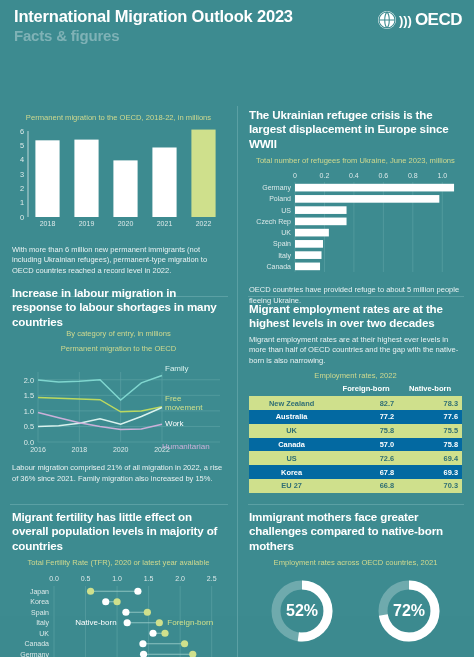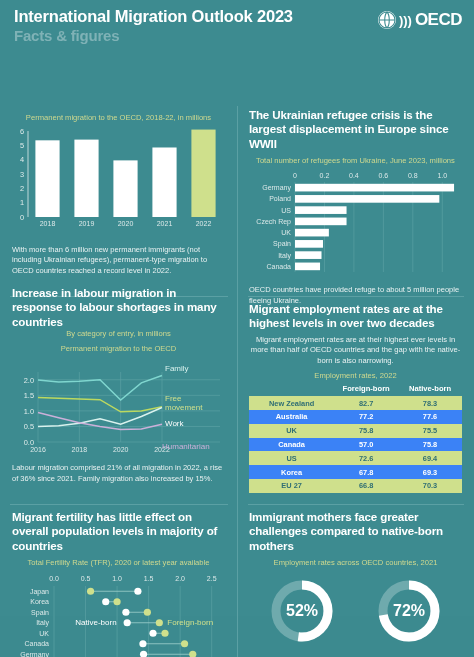--- a/index.html
+++ b/index.html
@@ -25,34 +25,34 @@
   .panel { position: absolute; padding: 0 12px; }
   .col-l { left: 0; width: 237px; }
   .col-r { left: 237px; width: 237px; }
 
   .vline { position: absolute; left: 237px; width: 1px; background: #5ba0a4; }
   .hline { position: absolute; height: 1px; background: #5ba0a4; }
 
   h2.ttl { font-size: 11.6px; font-weight: bold; color: #fff; line-height: 1.25; letter-spacing: -0.15px; }
   .subttl { font-size: 7.6px; color: #cfd98f; line-height: 1.3; margin-top: 5px; text-align: center; }
   .blurb { font-size: 7.5px; color: #e8f1f1; line-height: 1.38; }
-  .lede { font-size: 7.6px; color: #eaf2f2; line-height: 1.38; margin-top: 4px; text-align: center; }
+  .lede { font-size: 7.6px; color: #eaf2f2; line-height: 1.38; margin-top: 4px; }
 
   .axlab { font-size: 7px; fill: #dce9e9; }
   .axlab-y { font-size: 7.4px; fill: #dfeceb; }
   .gridline { stroke: #5aa0a3; stroke-width: .7; }
   .axisline { stroke: #dfecec; stroke-width: .8; }
 
   
   table.emp { width: 100%; border-collapse: collapse; font-size: 7.4px; }
   table.emp th { color: #ffffff; font-weight: bold; font-size: 7.6px; padding-bottom: 3px; }
-  table.emp td { padding: 2.4px 4px; text-align: center; color: #2c6a70; font-weight: bold; }
+  table.emp td { padding: 2.4px 4px; text-align: right; color: #2c6a70; font-weight: bold; }
   table.emp td.cty { text-align: center; }
   tr.odd td { background: #cfe08c; color: #2f6e74; }
-  tr.even td { background: #3b82f6; color: #ffffff; }
+  tr.even td { background: #0369a1; color: #ffffff; }
 
   
   .donuts { display: flex; justify-content: space-around; margin-top: 6px; }
   .donut-wrap { text-align: center; }
   .donut-lbl { font-size: 7.6px; color: #eaf2f2; margin-top: 4px; }
   .donut-val { font-size: 16px; font-weight: bold; fill: #ffffff; }
 </style>
 </head>
 <body>
 

